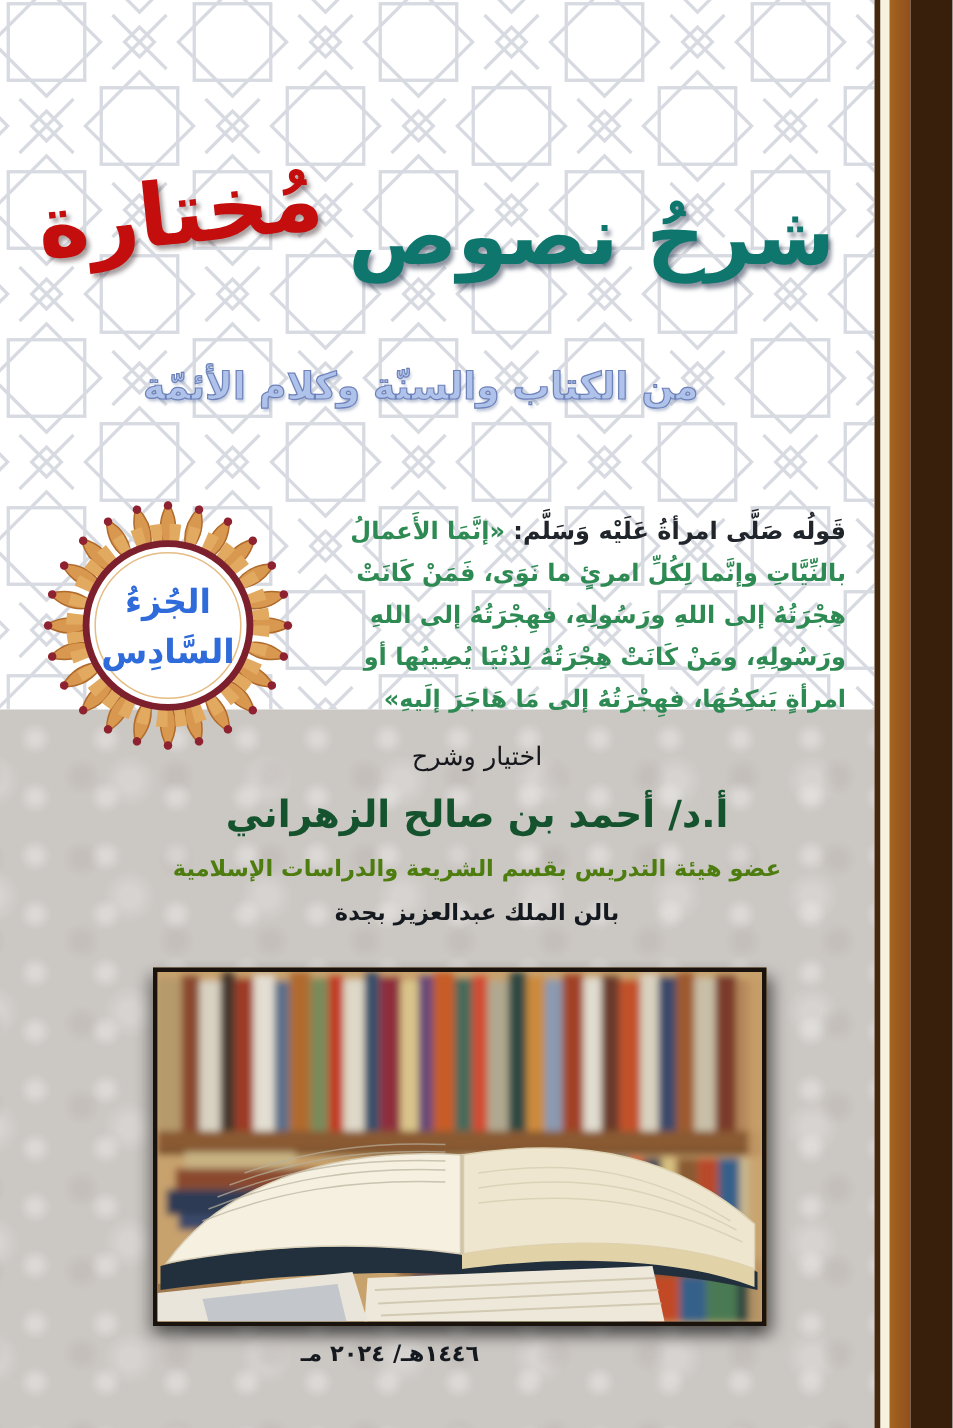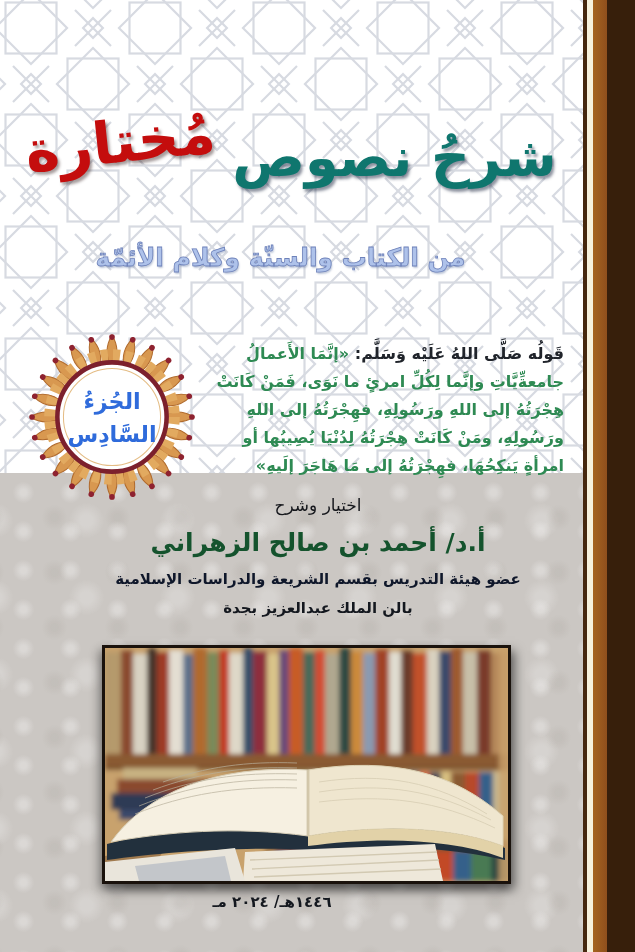--- a/index.html
+++ b/index.html
@@ -57,32 +57,32 @@
   }
   .hadith .intro{color:#20242b;}
   .hadith .quote{color:#2e8a53;}
   
   .author-block{
     position:absolute;left:35px;top:495px;width:566px;z-index:3;
     text-align:center;direction:rtl;
   }
   .author-role{font-size:17px;font-weight:normal;color:#15171c;margin:0 0 13px 0;}
   .author-name{font-size:25px;font-weight:bold;color:#14532d;margin:0 0 13px 0;}
-  .author-aff1{font-size:15px;font-weight:bold;color:#0f172a;margin:0 0 11px 0;}
+  .author-aff1{font-size:15px;font-weight:bold;color:#4d7c0f;margin:0 0 11px 0;}
   .author-aff2{font-size:15px;font-weight:bold;color:#14181f;margin:0;}
   
   .photo{
     position:absolute;left:102px;top:645px;width:403px;height:233px;z-index:3;
     border:3px solid #1a120c;box-sizing:content-box;background:#c8a26d;
     box-shadow:4px 6px 10px rgba(0,0,0,.50),-4px 5px 9px rgba(0,0,0,.28);
   }
   .photo svg{display:block;}
   
   .date-line{
-    position:absolute;left:12px;top:893px;width:520px;z-index:3;
+    position:absolute;left:0;top:893px;width:520px;z-index:3;
     text-align:center;direction:rtl;
     font-size:15px;font-weight:bold;color:#14181f;
   }
 </style>
 </head>
 <body>
 
 <div class="page">
 
   <div class="pattern-area">
@@ -161,21 +161,21 @@
         <use href="#petal" transform="rotate(330 85 85)"></use>
       <use href="#petal" transform="rotate(345 85 85)"></use>
     </g>
     <circle cx="85" cy="85" r="61" fill="none" stroke="#e2aa60" stroke-width="12" stroke-dasharray="7 5"></circle>
     <circle cx="85" cy="85" r="54" fill="#ffffff" stroke="#7c202d" stroke-width="4.5"></circle>
     <circle cx="85" cy="85" r="48" fill="none" stroke="#d8a050" stroke-width="1" opacity="0.7"></circle>
     <text x="85" y="77" text-anchor="middle" font-size="22" font-weight="bold" fill="#2f6bdb">الجُزءُ</text>
     <text x="85" y="110" text-anchor="middle" font-size="22" font-weight="bold" fill="#2f6bdb">السَّادِس</text>
   </svg>
 
-  <p class="hadith"><span class="intro">قَولُه صَلَّى اللهُ عَلَيْه وَسَلَّم: </span><span class="quote">«إنَّمَا الأَعمالُ جامعةِّيَّاتِ وإنَّما لِكُلِّ امرئٍ ما نَوَى، فَمَنْ كَانَتْ هِجْرَتُهُ إلى اللهِ ورَسُولِهِ، فهِجْرَتُهُ إلى اللهِ ورَسُولِهِ، ومَنْ كَانَتْ هِجْرَتُهُ لِدُنْيَا يُصِيبُها أو امرأةٍ يَنكِحُهَا، فهِجْرَتُهُ إلى مَا هَاجَرَ إلَيهِ»</span></p>
+  <p class="hadith"><span class="intro">قَولُه صَلَّى امرأةُ عَلَيْه وَسَلَّم: </span><span class="quote">«إنَّمَا الأَعمالُ بالنِّيَّاتِ وإنَّما لِكُلِّ امرئٍ ما نَوَى، فَمَنْ كَانَتْ هِجْرَتُهُ إلى اللهِ ورَسُولِهِ، فهِجْرَتُهُ إلى اللهِ ورَسُولِهِ، ومَنْ كَانَتْ هِجْرَتُهُ لِدُنْيَا يُصِيبُها أو امرأةٍ يَنكِحُهَا، فهِجْرَتُهُ إلى مَا هَاجَرَ إلَيهِ»</span></p>
 
   <div class="author-block">
     <p class="author-role">اختيار وشرح</p>
     <p class="author-name">أ.د/ أحمد بن صالح الزهراني</p>
     <p class="author-aff1">عضو هيئة التدريس بقسم الشريعة والدراسات الإسلامية</p>
     <p class="author-aff2">بالن الملك عبدالعزيز بجدة</p>
   </div>
 
   <div class="photo">
     <svg width="403" height="233" viewBox="0 0 403 233" xmlns="http://www.w3.org/2000/svg">

